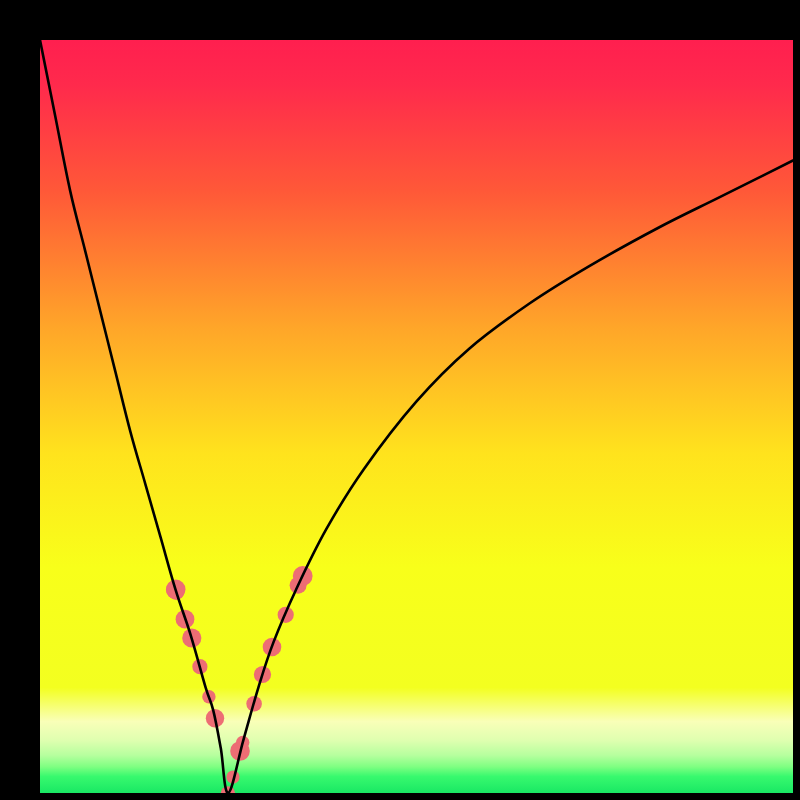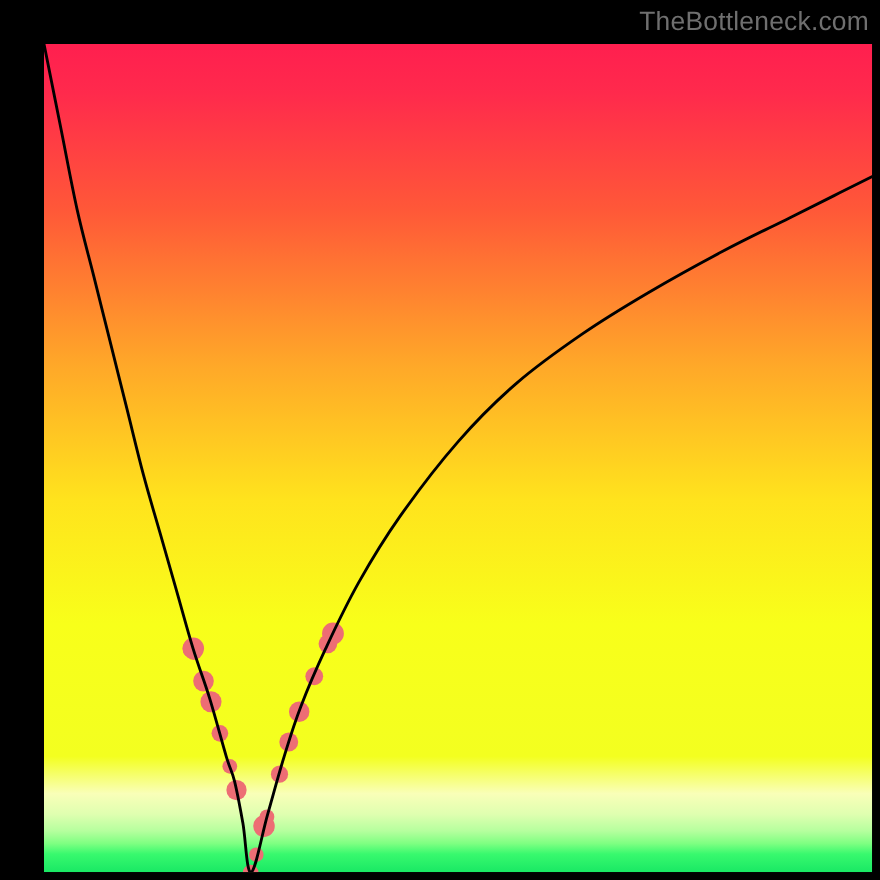--- a/index.html
+++ b/index.html
@@ -44,21 +44,20 @@
     letter-spacing: 0.2px;
     font-weight: 400;
     user-select: none;
   }
 </style>
 </head>
 <body>
 
 <div class="stage">
 
-  <div class="watermark">TheBottleneck.com</div>
 
   <div class="plot-area">
     <svg class="gradient-bg" viewBox="0 0 753 753" preserveAspectRatio="none">
       <defs>
         <linearGradient id="bg-grad" x1="0" y1="0" x2="0" y2="1">
             <stop offset="0.00%" stop-color="#ff1f4f"></stop>
             <stop offset="6.00%" stop-color="#ff2a4c"></stop>
             <stop offset="20.00%" stop-color="#ff5838"></stop>
             <stop offset="38.00%" stop-color="#ffa529"></stop>
             <stop offset="55.00%" stop-color="#ffe31d"></stop>

